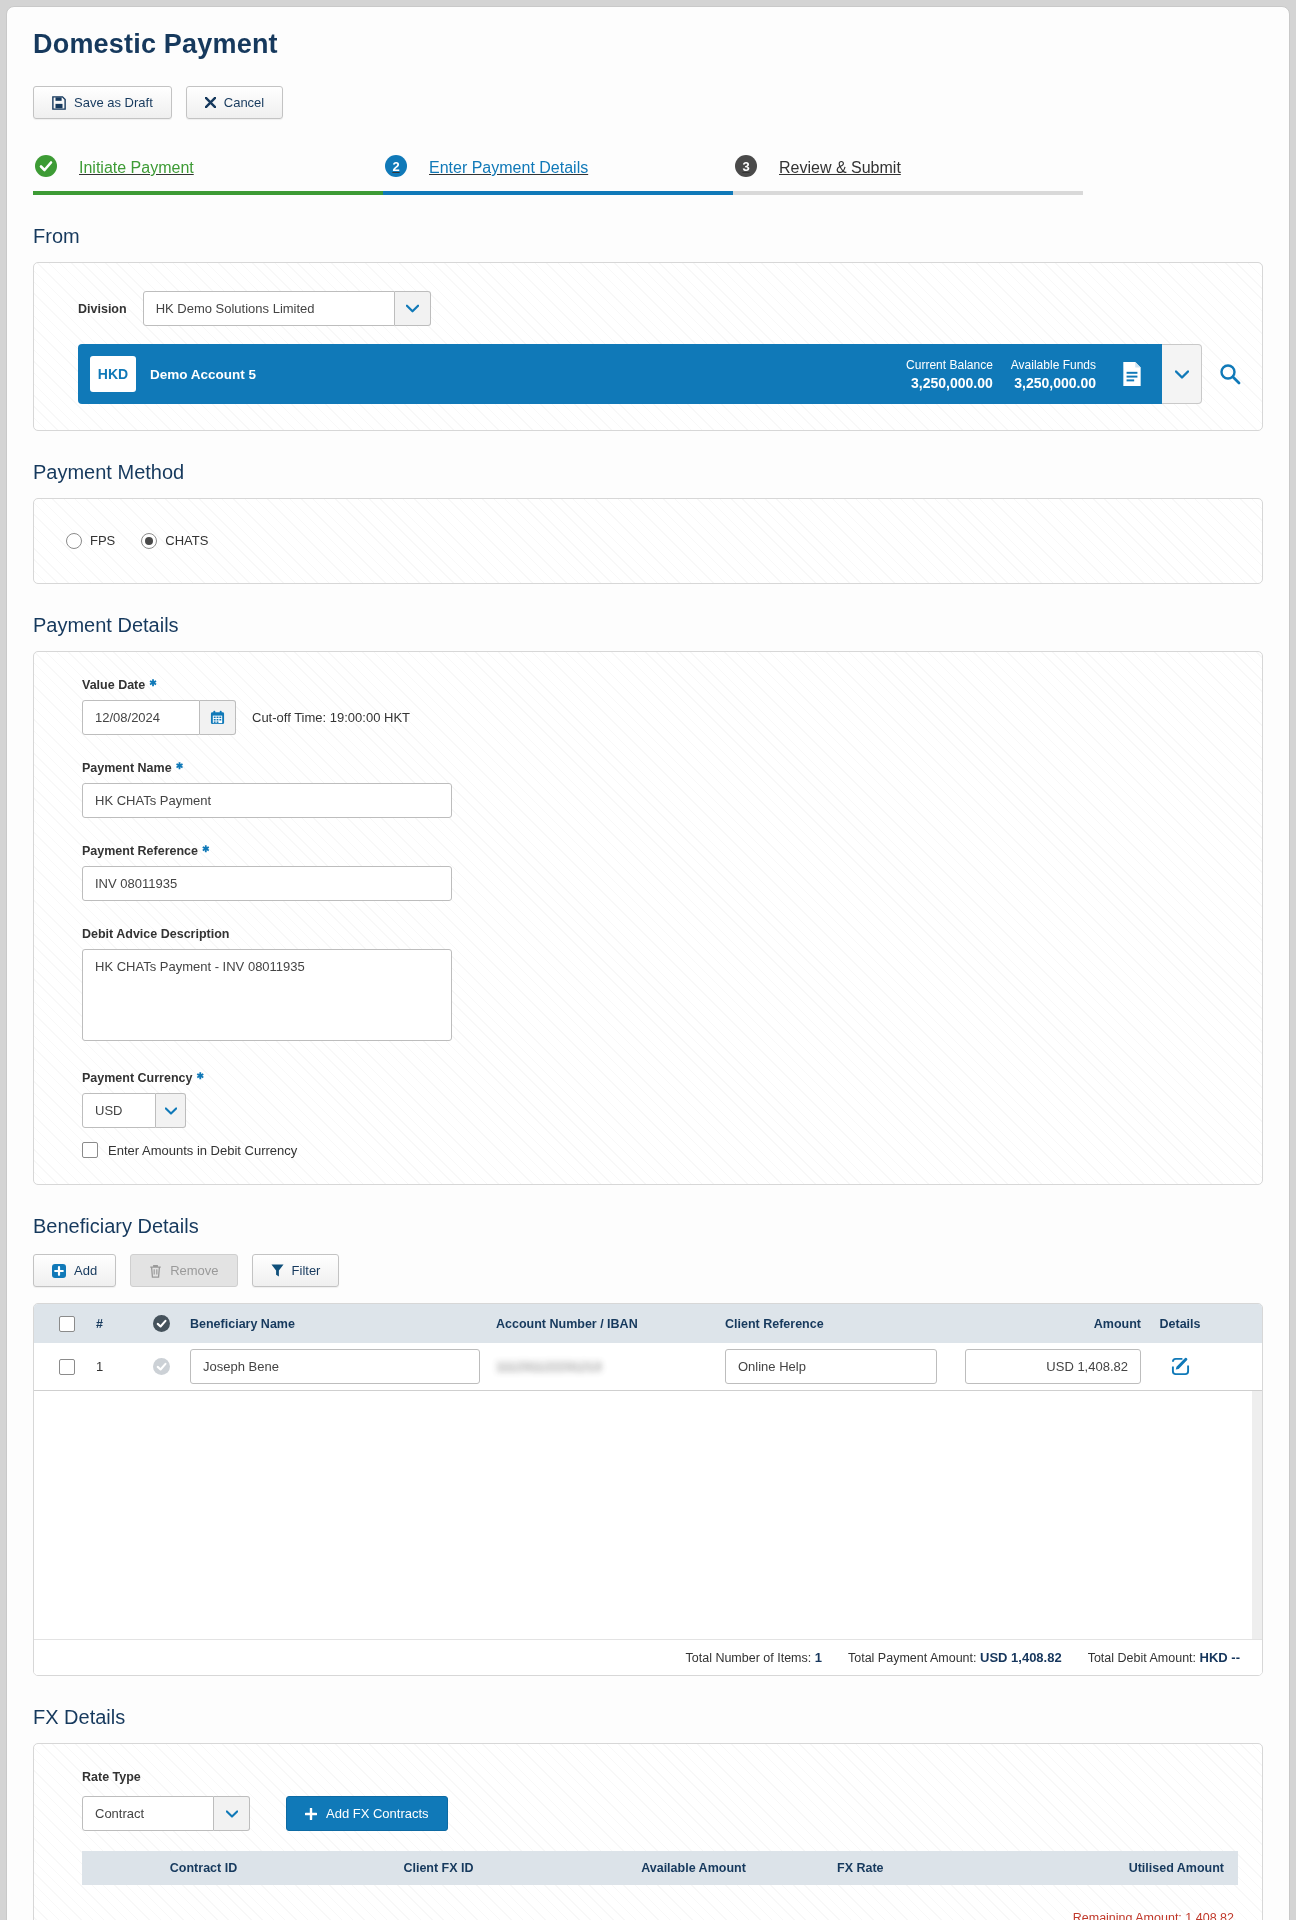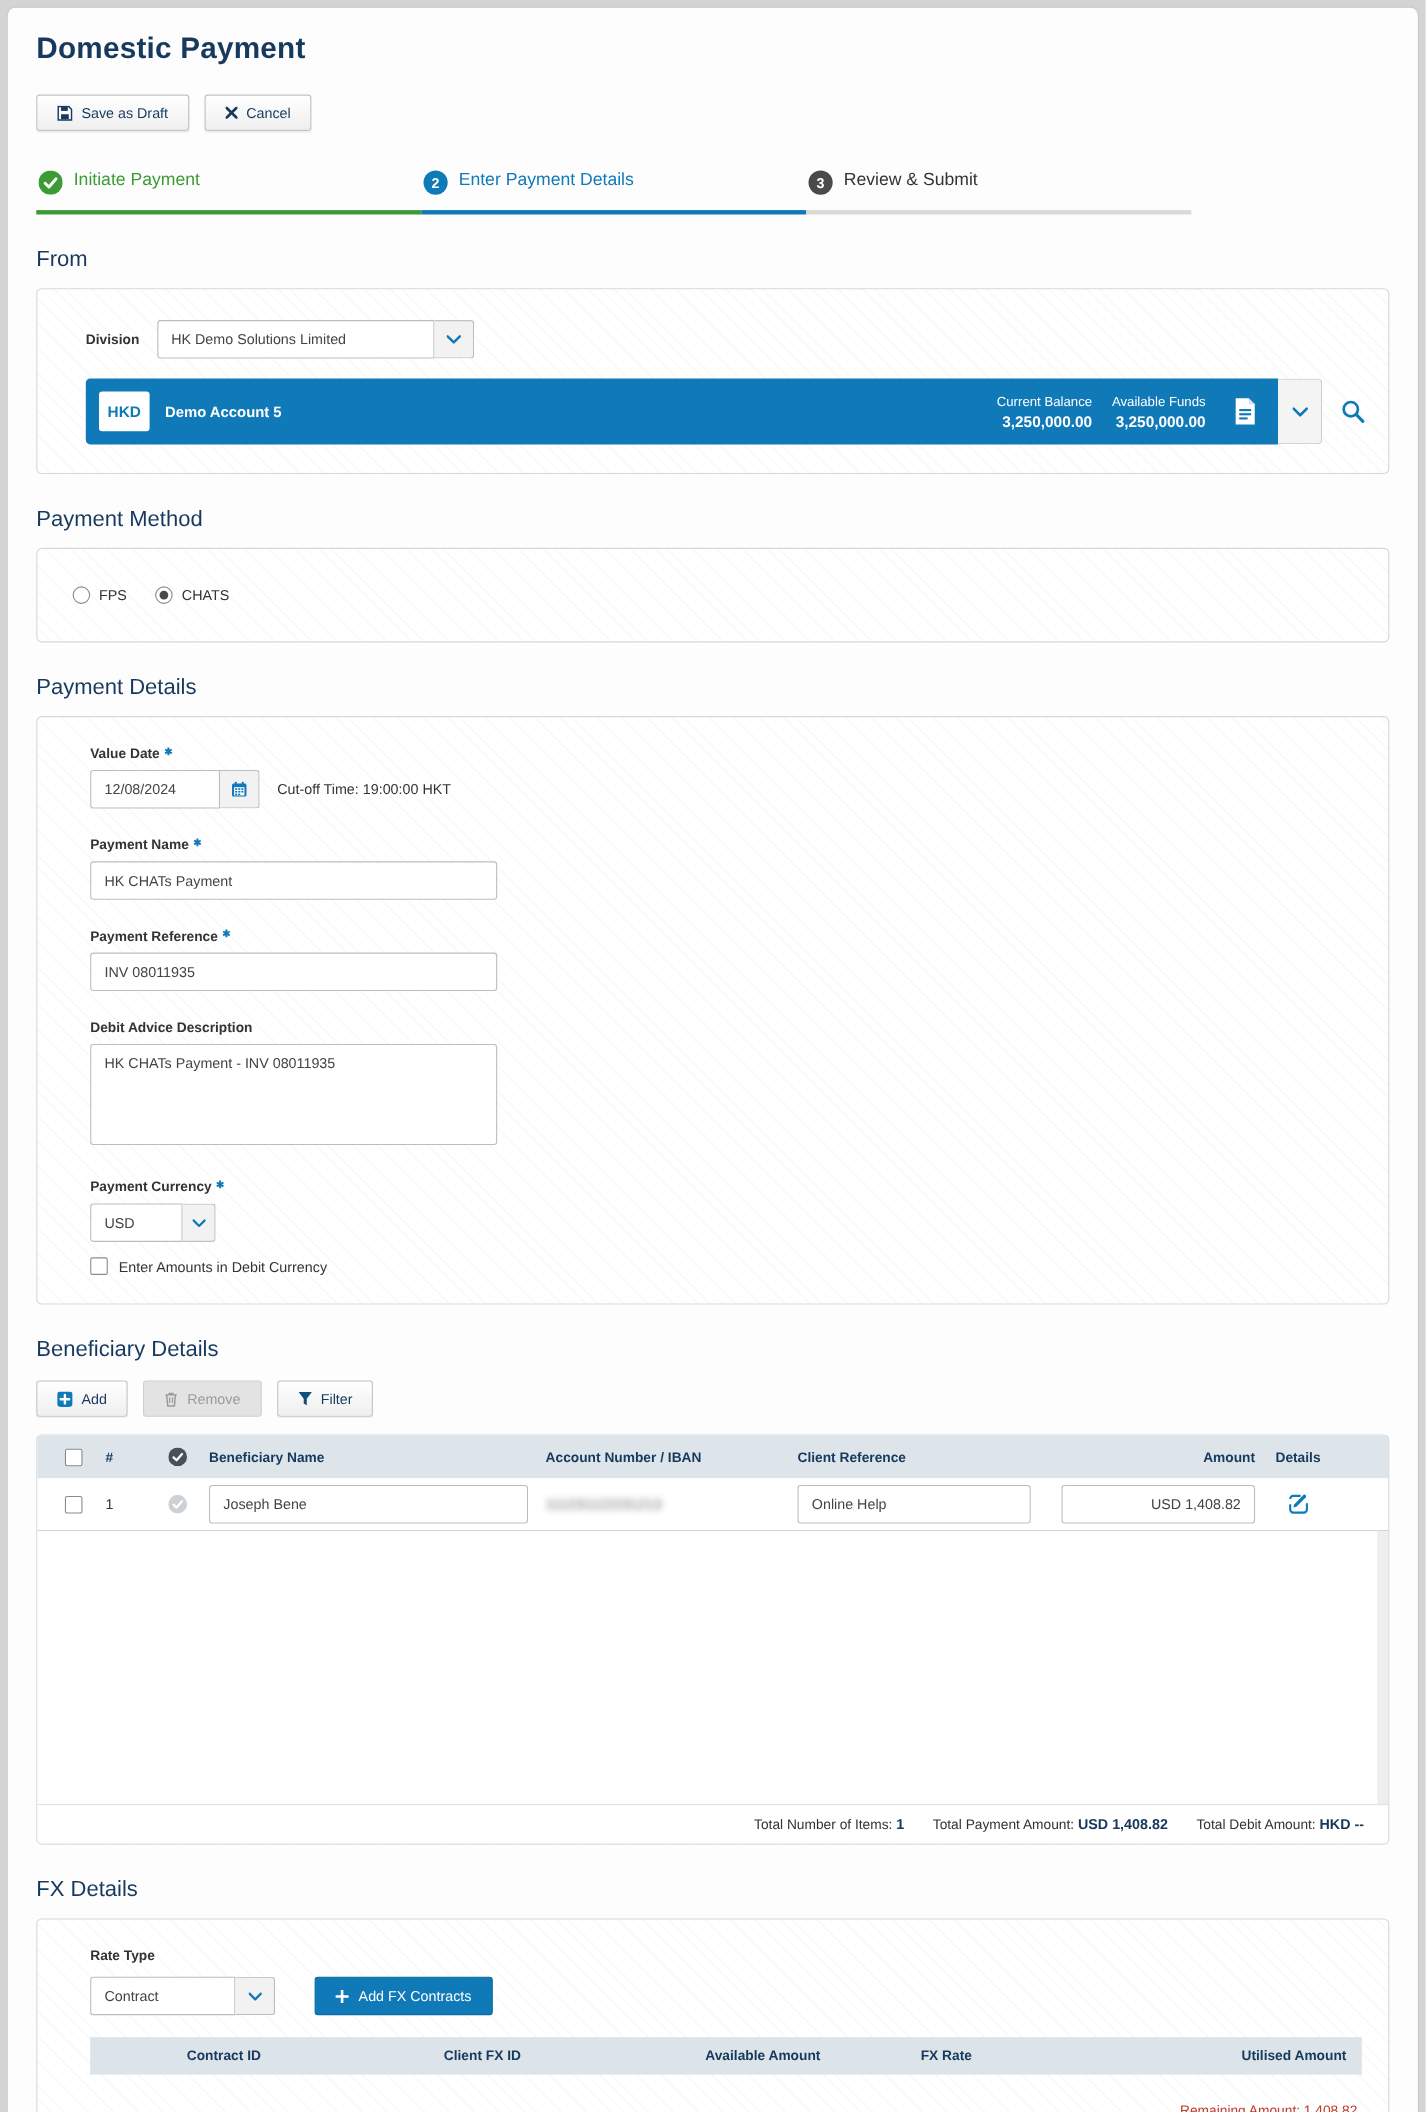--- a/index.html
+++ b/index.html
@@ -22,21 +22,21 @@
   .toolbar { margin-top:26px; display:flex; gap:14px; }
   .btn-light {
     display:inline-flex; align-items:center; gap:8px;
     background:linear-gradient(#ffffff,#efefef);
     border:1px solid #c3c3c3; border-radius:3px;
     padding:8px 18px; font-size:13px; color:#16395d; cursor:pointer;
     box-shadow:0 1px 1px rgba(0,0,0,.06);
   }
   
   .stepper { margin-top:30px; display:flex; width:1050px; }
-  .step { flex:1; display:flex; align-items:flex-start; gap:10px; padding:6px 0 14px 2px; border-bottom:4px solid #d9d9d9; }
+  .step { flex:1; display:flex; align-items:flex-end; gap:22px; padding:6px 0 14px 2px; border-bottom:4px solid #d9d9d9;text-decoration:underline; }
   .step .circ { width:22px; height:22px; border-radius:50%; color:#fff; font-size:13px; font-weight:bold; display:flex; align-items:center; justify-content:center; }
   .step-complete { border-bottom-color:#3d9b35; }
   .step-complete .lbl { color:#3d9b35; }
   .step-active { border-bottom-color:#1079b8; }
   .step-active .circ { background:#1079b8; }
   .step-active .lbl { color:#1079b8; }
   .step-pending { border-bottom-color:#d9d9d9; }
   .step-pending .circ { background:#4a4a4a; }
   .step-pending .lbl { color:#333; }
   .step .lbl { font-size:16px; }
@@ -287,21 +287,21 @@
       </div>
 
       <div class="pd-field">
         <div class="field-label">Debit Advice Description</div>
         <textarea class="input" style="">HK CHATs Payment - INV 08011935</textarea>
       </div>
 
       <div class="pd-field" style="margin-bottom:14px;">
         <div class="field-label req">Payment Currency</div>
         <span class="combo">
-          <input class="input" style="width: 84px;" readonly="" value="USD">
+          <input class="input" style="width: 74px;" readonly="" value="USD">
           <span class="seg" style="width:30px;">
             <svg width="12" height="8" viewBox="0 0 14 9">
                 <path d="M1 1.5 L7 7.5 L13 1.5" fill="none" stroke="#1079b8" stroke-width="2.4" stroke-linecap="round" stroke-linejoin="round"></path>
               </svg>
           </span>
         </span>
       </div>
 
       <label class="chk-row">
         <input type="checkbox" style="">

